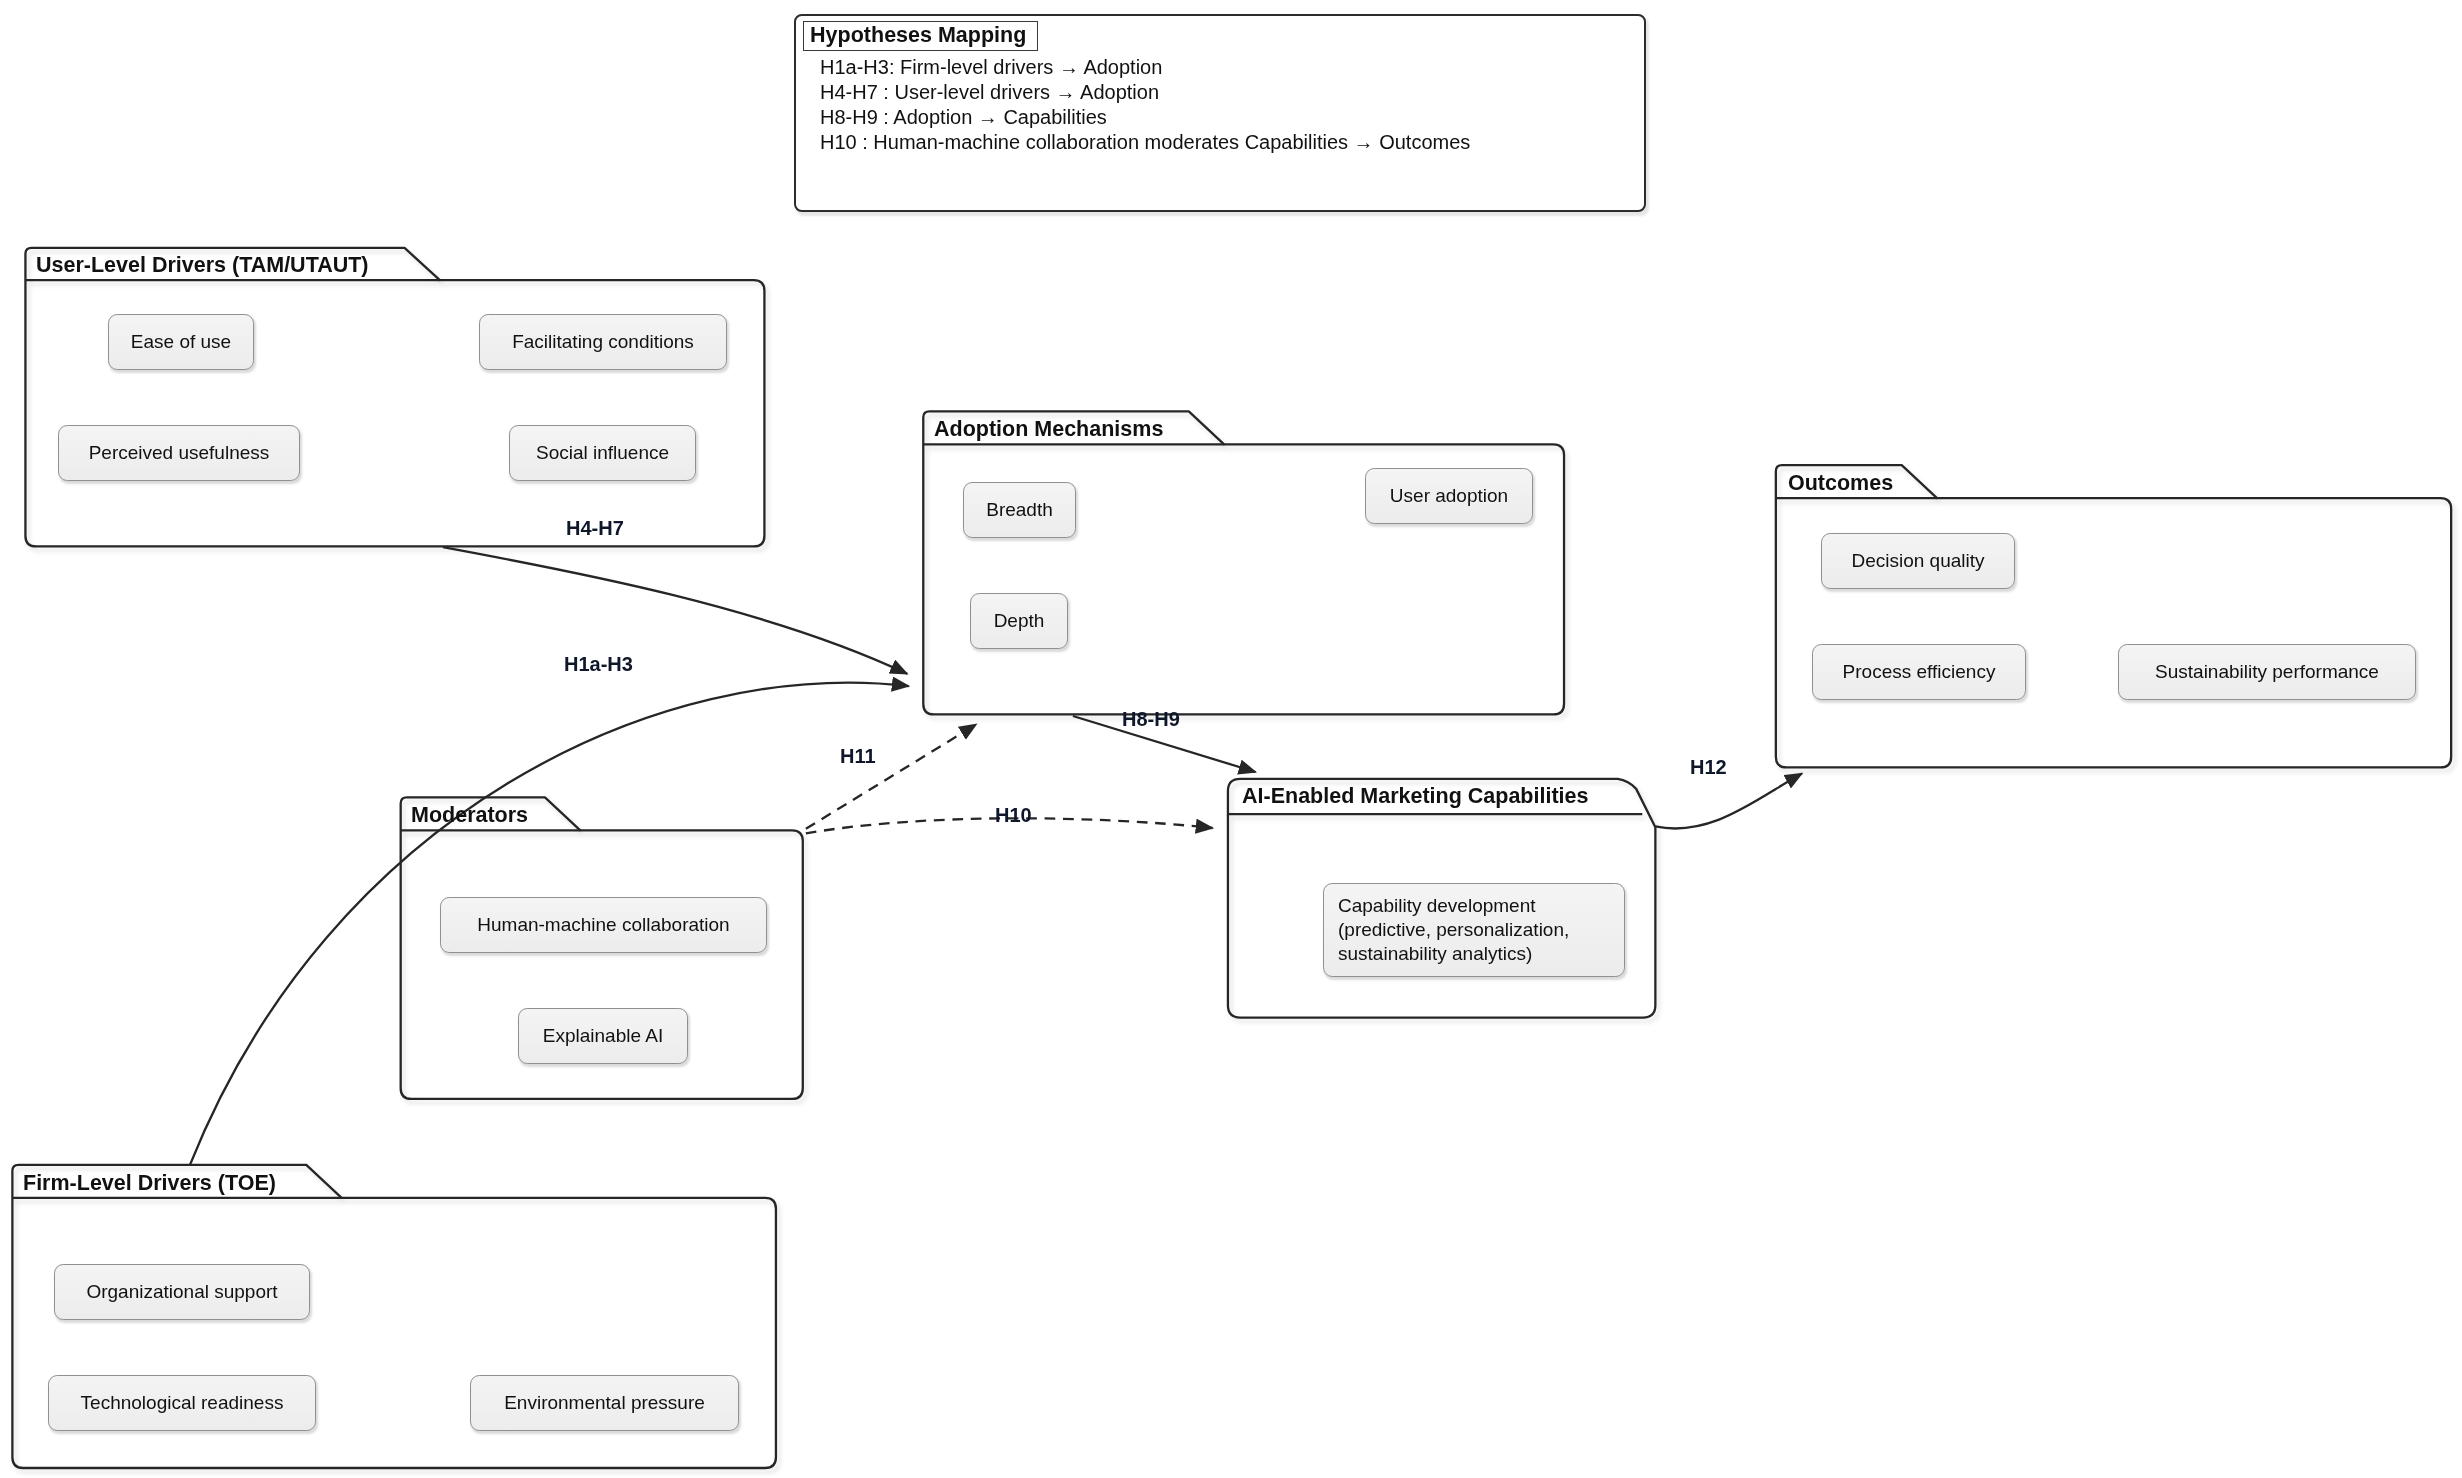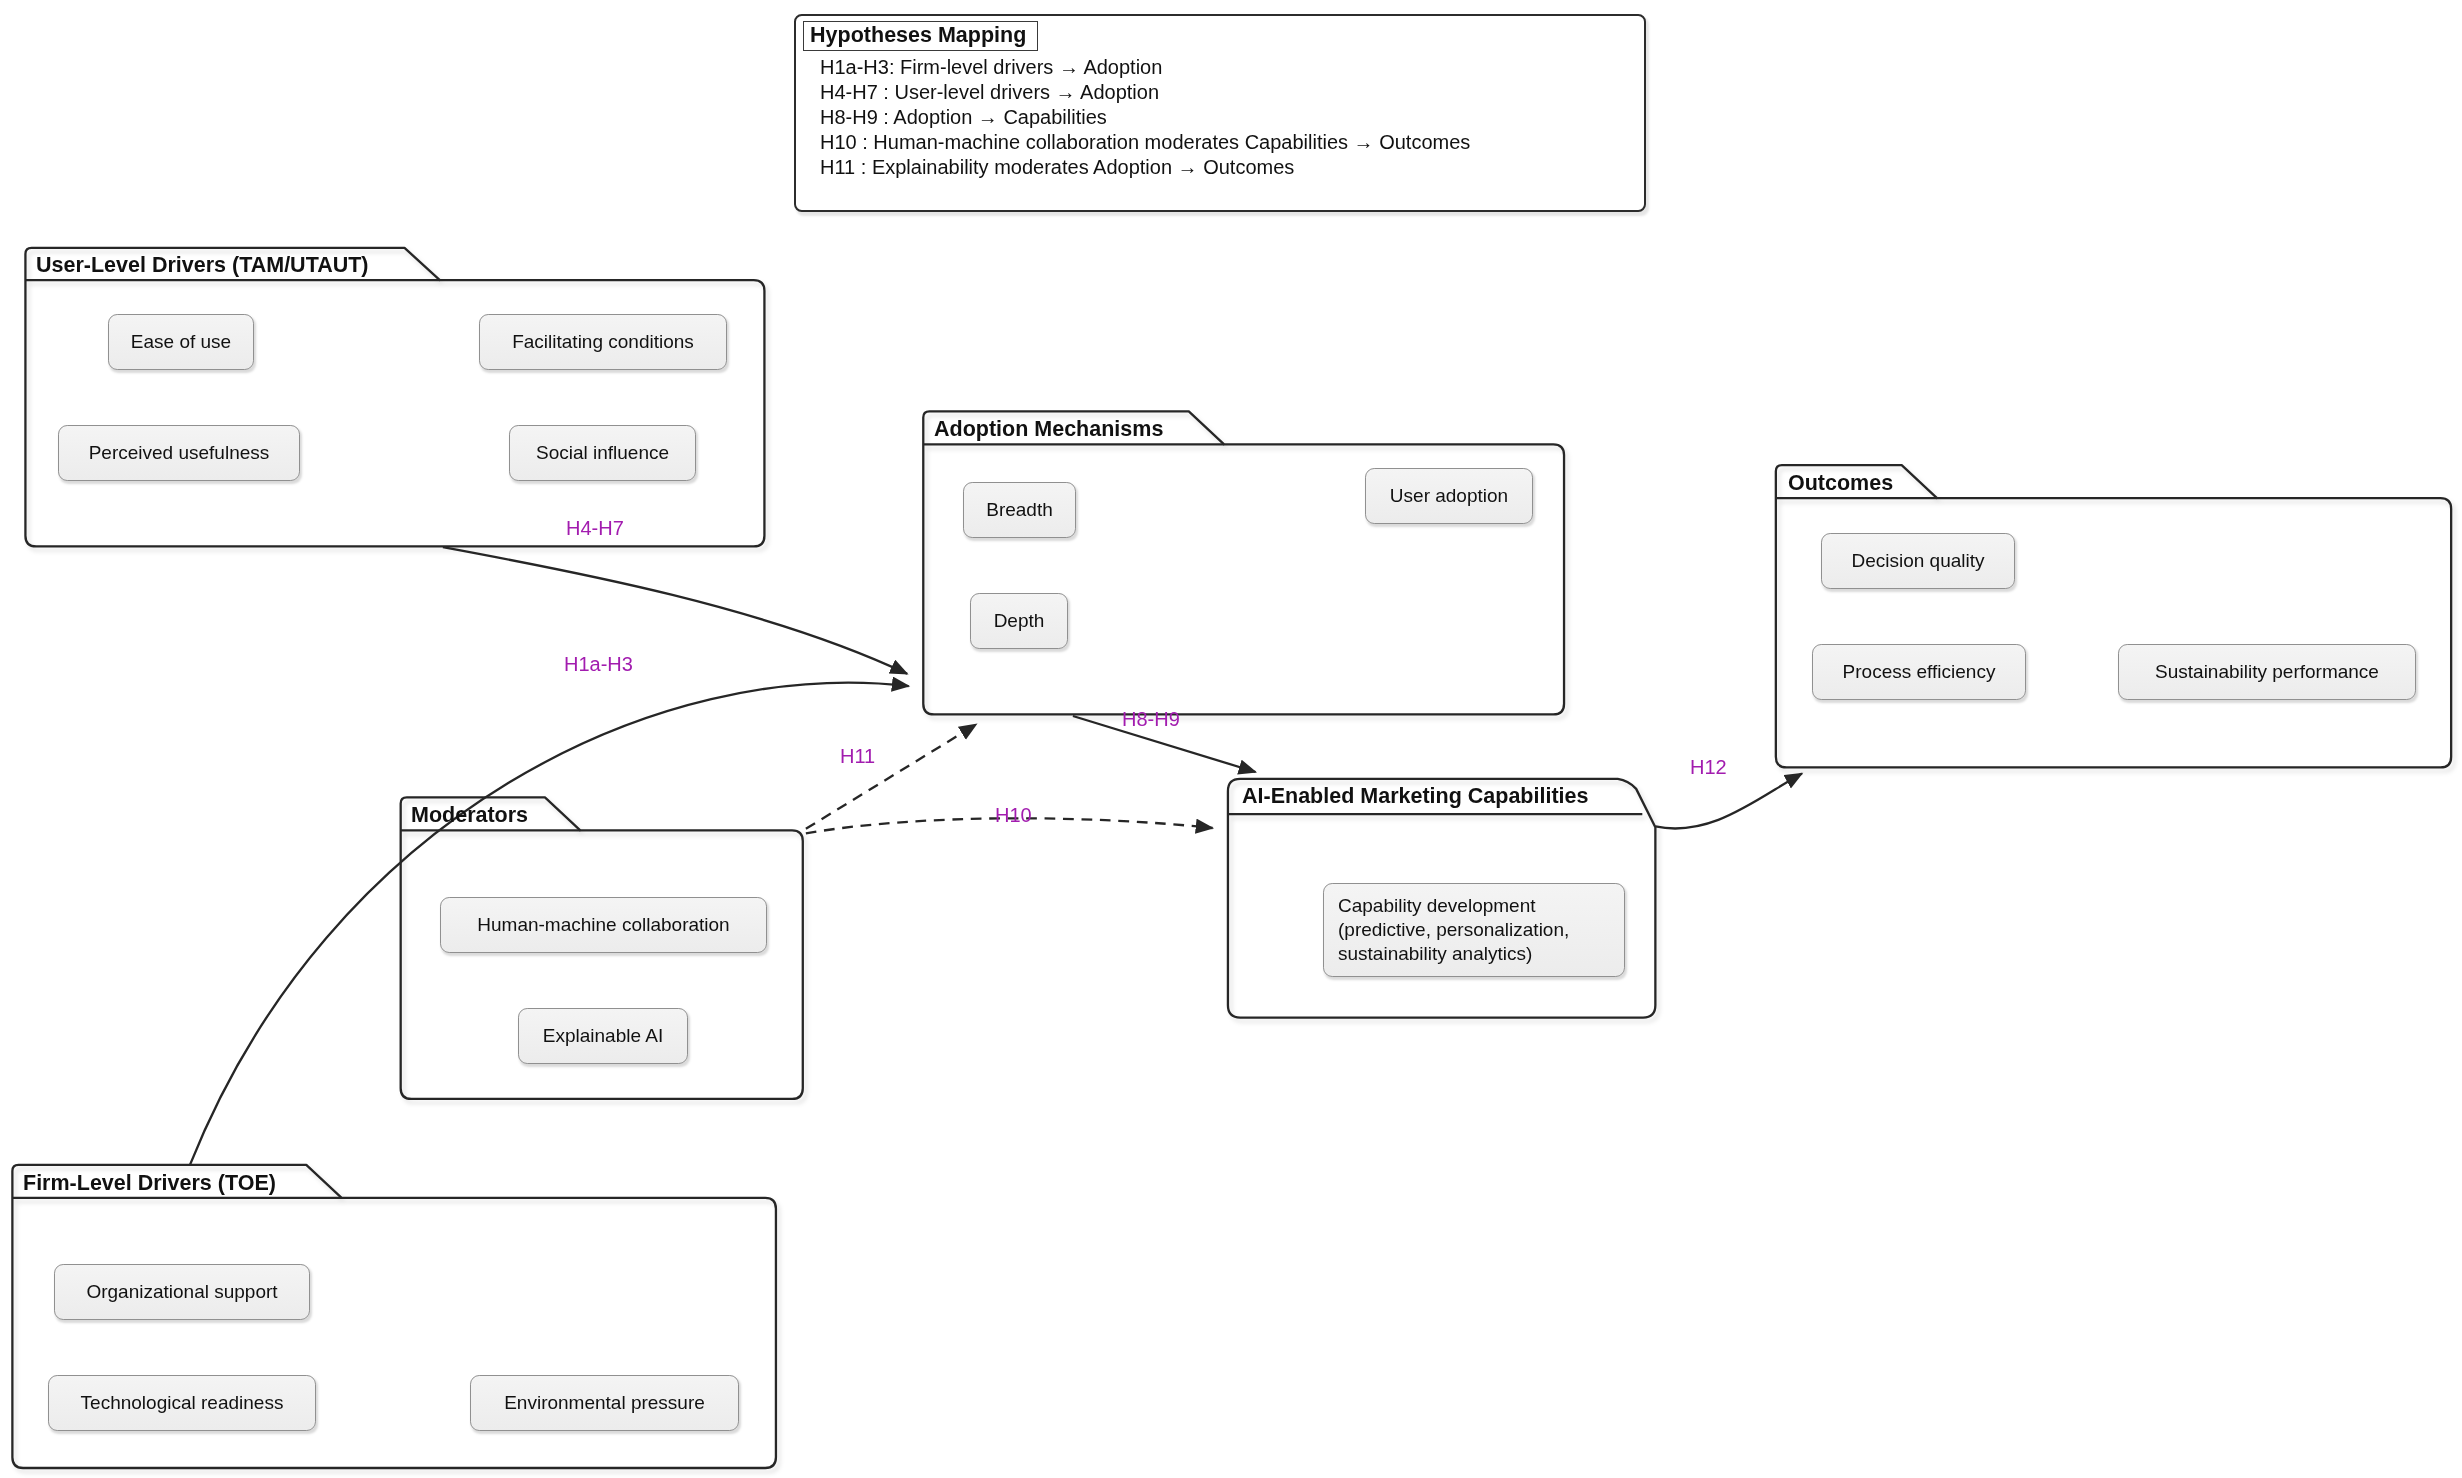--- a/index.html
+++ b/index.html
@@ -20,21 +20,21 @@
   .pkg-title{position:absolute;z-index:2;font-weight:bold;font-size:21.5px;white-space:nowrap;}
   .node{
     position:absolute;z-index:2;background:var(--c-node-fill);
     border:1.5px solid var(--c-node-border);border-radius:9.2px;
     display:flex;align-items:center;justify-content:center;text-align:center;
     font-size:19px;box-shadow:1.5px 2.3px 2.3px rgba(0,0,0,.15);
     background:linear-gradient(180deg,#f4f4f4 0%,#ececec 100%);
   }
   .node.multiline{justify-content:flex-start;text-align:left;padding:0 14px;
     white-space:pre-line;line-height:24px;}
-  .edge-label{position:absolute;z-index:3;font-size:20px;white-space:nowrap;color:#a21caf;}
+  .edge-label{position:absolute;z-index:3;font-size:20px;white-space:nowrap;color:#0f172a;font-weight:bold;}
   #note{
     position:absolute;z-index:2;left:794px;top:14px;width:852px;height:198px;
     background:#ffffff;border:2.3px solid #2c2c2c;border-radius:7.7px;
     box-shadow:2.3px 3.1px 2.3px rgba(0,0,0,.10);box-sizing:border-box;
   }
   #note .title{
     display:inline-block;margin:5.4px 0 3.1px 7px;padding:0.8px 10.7px 2.3px 6.1px;
     border:1.5px solid #3a3a3a;font-weight:bold;font-size:21.5px;background:#fff;
   }
   #note .line{font-size:20px;line-height:25px;padding-left:24px;white-space:nowrap;}
@@ -79,21 +79,20 @@
     <path class="edge dashed" marker-end="url(#ah)" d="M 1050 1086 C 1200 1060, 1420 1062, 1580 1079"></path>
     <path class="edge" marker-end="url(#ah)" d="M 2157 1077 C 2230 1092, 2290 1040, 2348 1008"></path>
   </svg>
 
   <div id="note">
     <span class="title">Hypotheses Mapping</span>
     <div class="line">H1a-H3: Firm-level drivers → Adoption</div>
     <div class="line">H4-H7 : User-level drivers → Adoption</div>
     <div class="line">H8-H9 : Adoption → Capabilities</div>
     <div class="line">H10 : Human-machine collaboration moderates Capabilities → Outcomes</div>
-    <div class="line">H11 : Explainability moderates Adoption → Outcomes</div>
   </div>
 
   <div class="pkg-title" style="left:36px;top:253px;">User-Level Drivers (TAM/UTAUT)</div>
   <div class="pkg-title" style="left:934px;top:417px;">Adoption Mechanisms</div>
   <div class="pkg-title" style="left:1788px;top:471px;">Outcomes</div>
   <div class="pkg-title" style="left:411px;top:803px;">Moderators</div>
   <div class="pkg-title" style="left:1242px;top:784px;">AI-Enabled Marketing Capabilities</div>
   <div class="pkg-title" style="left:23px;top:1171px;text-align:center;">Firm-Level Drivers (TOE)</div>
 
   <div class="node" style="left:108px;top:314px;width:144px;height:54px;">Ease of use</div>

